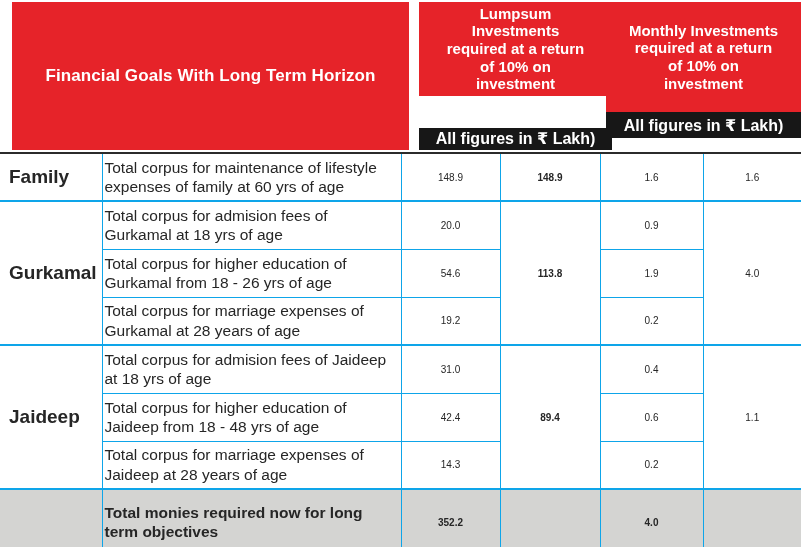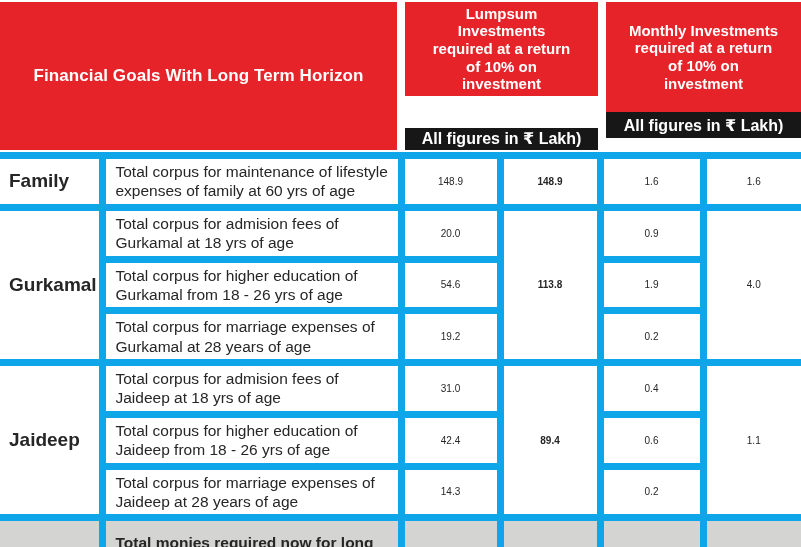--- a/index.html
+++ b/index.html
@@ -11,42 +11,42 @@
     position: relative;
     width: 801px;
     height: 547px;
     background: #ffffff;
     overflow: hidden;
   }
 
   
   .hdr-left {
     position: absolute;
-    left: 0; top: 2px;
+    left: 12px; top: 2px;
     width: 397px; height: 148px;
     background: #e62329;
     display: flex;
     align-items: center;
     justify-content: center;
   }
   .hdr-left .title {
     color: #ffffff;
     font-weight: bold;
     font-size: 17px;
     letter-spacing: 0.1px;
     text-align: center;
   }
   .hdr-col {
     position: absolute;
     top: 2px;
     height: 148px;
     display: flex;
     flex-direction: column;
   }
-  .hdr-col.lumpsum { left: 405px; width: 193px; gap: 32px; }
+  .hdr-col.lumpsum { left: 419px; width: 193px; gap: 32px; }
   .hdr-col.monthly { left: 606px; width: 195px; }
   .hdr-col .red-part {
     background: #e62329;
     height: 110px;
     display: flex;
     align-items: center;
     justify-content: center;
   }
   .hdr-col .red-part .col-label {
     color: #ffffff;
@@ -73,39 +73,39 @@
   
   table.goals {
     position: absolute;
     left: 0; top: 152px;
     width: 801px;
     border-collapse: collapse;
     table-layout: fixed;
     border-top: 2px solid #2b2b2b;
   }
   table.goals td {
-    border: 7px solid #0ea5e9;
+    border: 1px solid #0ea5e9;
     vertical-align: middle;
     color: #262626;
   }
   table.goals td:first-child { border-left: none; }
   table.goals td:last-child  { border-right: none; }
   table.goals tr { height: 48px; }
   table.goals tr.total { height: 66px; }
 
   td.owner {
     font-weight: bold;
     font-size: 19px;
     color: #131313;
     padding-left: 9px;
   }
   td.desc {
     font-size: 15.5px;
     line-height: 1.25;
-    padding: 3px 8px 3px 10px;
+    padding: 3px 8px 3px 2px;
   }
   td.num {
     font-size: 10px;
     text-align: center;
   }
   td.subtotal { font-weight: bold; }
   tr.block-start > td { border-top-width: 2px; }
   td.month-start { border-left: 3px solid #141414; }
 
   tr.total > td {
@@ -184,21 +184,21 @@
 
       <tr class="block-start">
         <td class="owner" rowspan="3">Jaideep</td>
         <td class="desc">Total corpus for admision fees of Jaideep at 18 yrs of age</td>
         <td class="num">31.0</td>
         <td class="num subtotal" rowspan="3">89.4</td>
         <td class="num month-start">0.4</td>
         <td class="num" rowspan="3">1.1</td>
       </tr>
       <tr>
-        <td class="desc">Total corpus for higher education of Jaideep from 18 - 26 yrs of age</td>
+        <td class="desc">Total corpus for higher education of Jaideep from 18 - 48 yrs of age</td>
         <td class="num">42.4</td>
         <td class="num month-start">0.6</td>
       </tr>
       <tr>
         <td class="desc">Total corpus for marriage expenses of Jaideep at 28 years of age</td>
         <td class="num">14.3</td>
         <td class="num month-start">0.2</td>
       </tr>
 
       <tr class="total">

